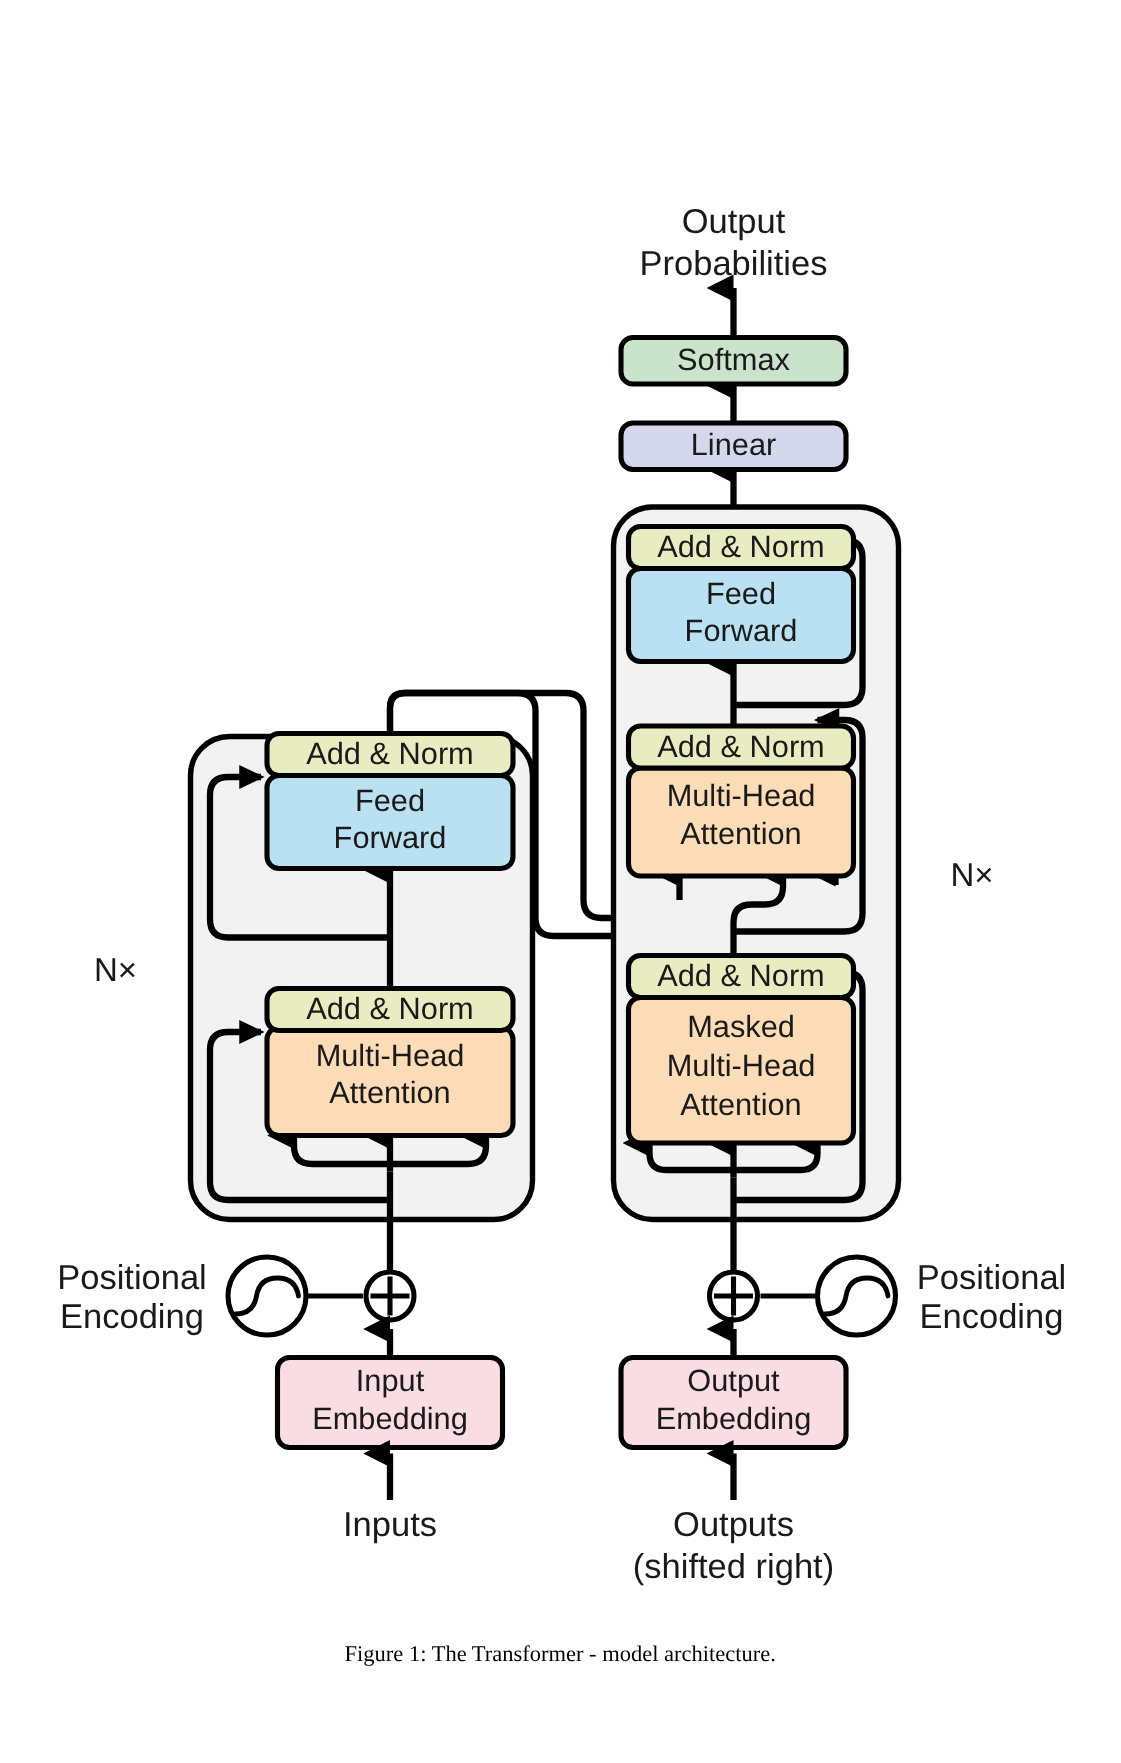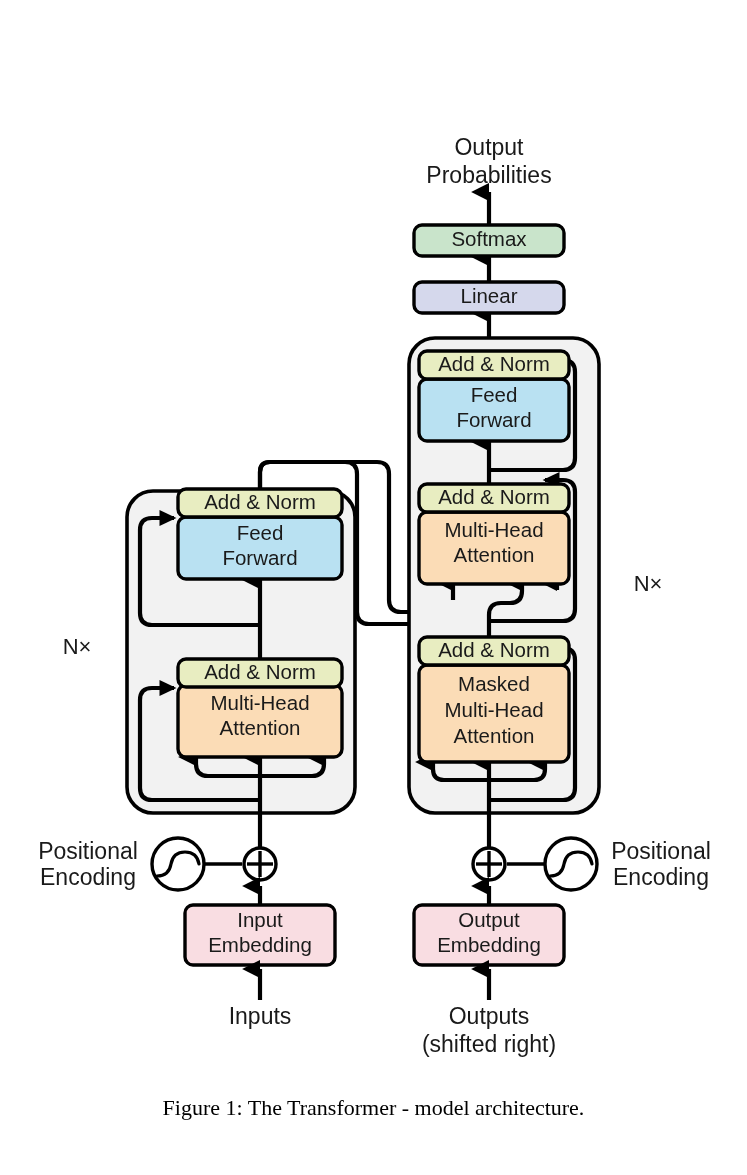--- a/index.html
+++ b/index.html
@@ -83,21 +83,21 @@
     text-anchor: middle;
     dominant-baseline: middle;
   }
   #caption {
     position: absolute;
     left: 0;
     top: 1095px;
     width: 747px;
     text-align: center;
     font-family: "Liberation Serif", serif;
-    font-size: 22px;
+    font-size: 15px;
     color: #000000;
   }
 </style>
 </head>
 <body>
 
 <div id="figure-root">
 
   <svg id="diagram" viewBox="0 0 747 1080">
     <defs>

